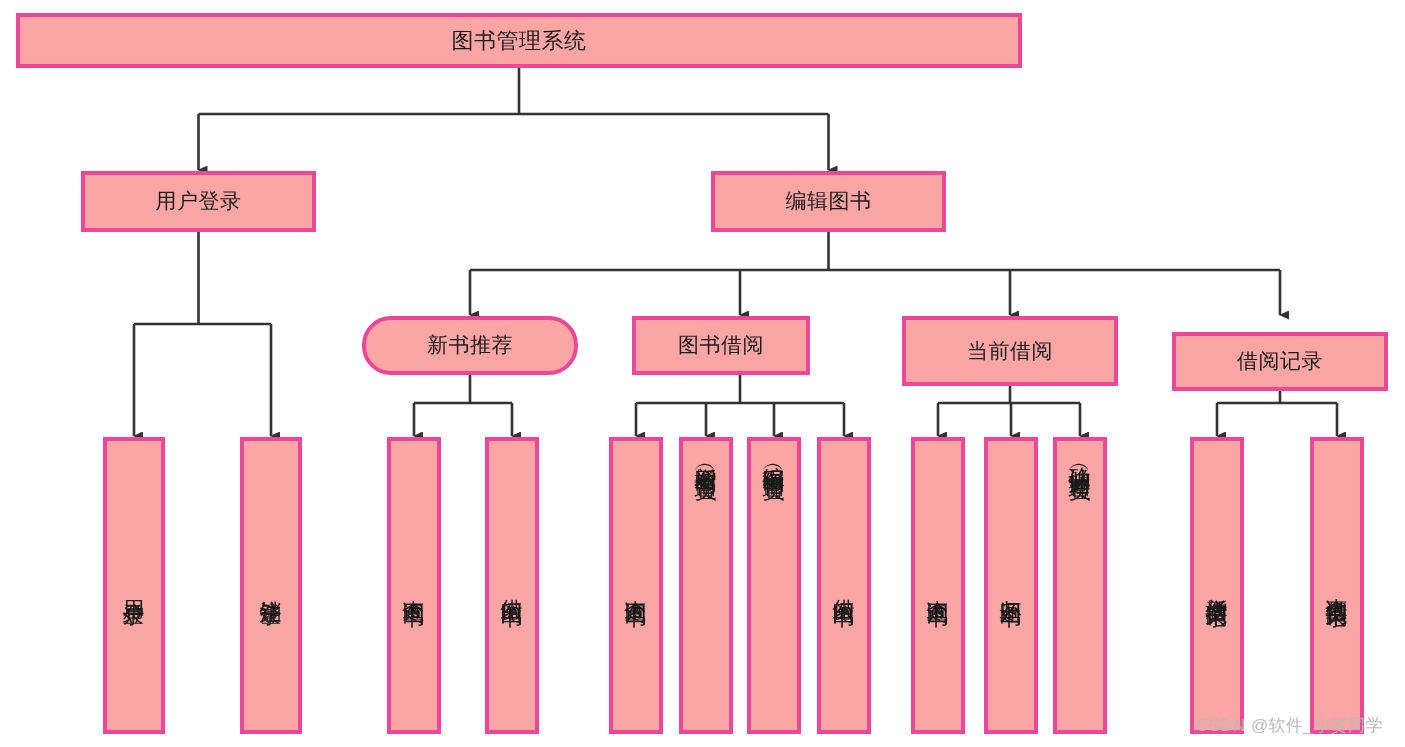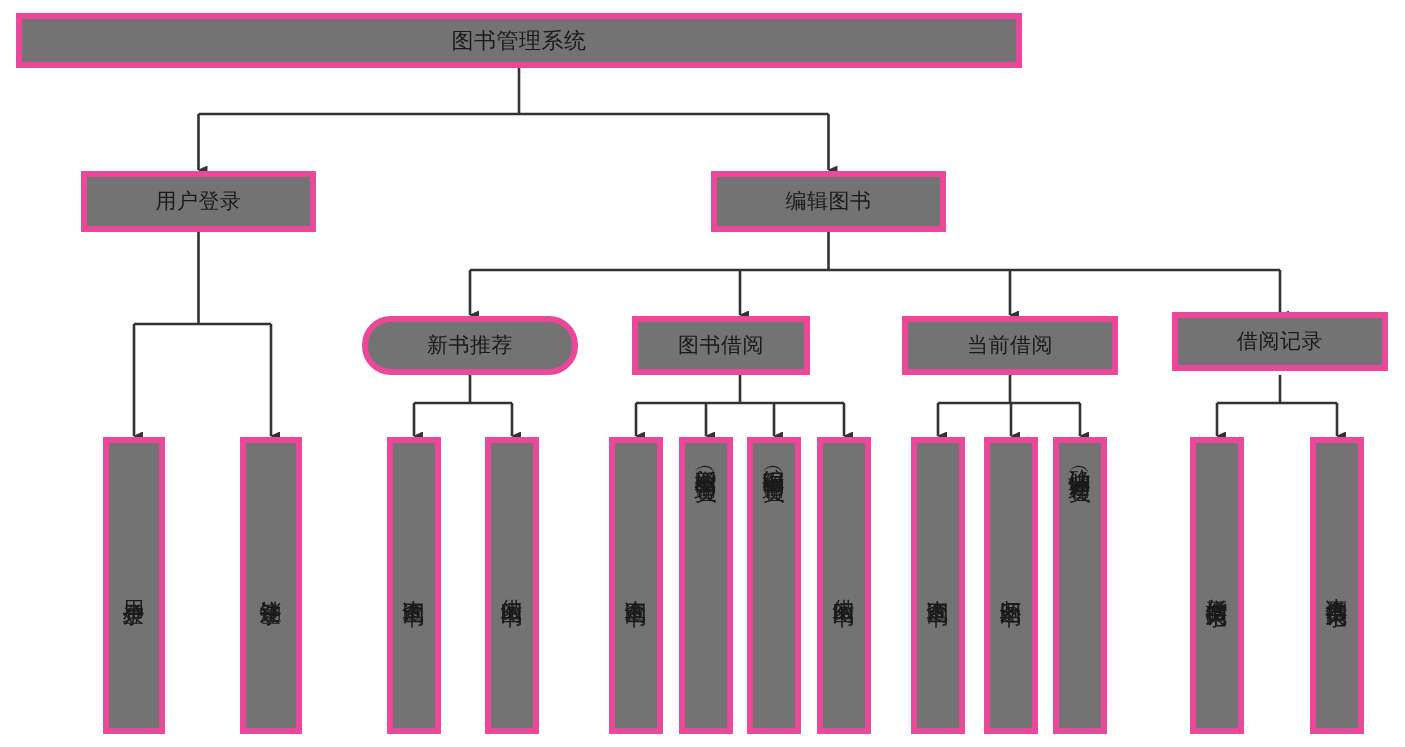--- a/index.html
+++ b/index.html
@@ -21,22 +21,22 @@
     position: absolute;
     left: 0;
     top: 0;
     width: 1405px;
     height: 747px;
     pointer-events: none;
   }
   .node {
     position: absolute;
     box-sizing: border-box;
-    background: #737373;
-    border: 6px solid #ec4899;
+    background: #fca5a5;
+    border: 4px solid #ec4899;
     display: flex;
     align-items: center;
     justify-content: center;
     color: #1a1a1a;
   }
   .node .label {
     display: block;
     text-align: center;
     line-height: 1.18;
     white-space: nowrap;
@@ -131,24 +131,24 @@
       </div>
       <div class="node horizontal" style="left: 711px; top: 171px; width: 235px; height: 61px;">
         <span class="label">编辑图书</span>
       </div>
       <div class="node horizontal" style="left: 362px; top: 316px; width: 216px; height: 59px; border-radius: 29px;">
         <span class="label">新书推荐</span>
       </div>
       <div class="node horizontal" style="left: 632px; top: 316px; width: 178px; height: 59px;">
         <span class="label">图书借阅</span>
       </div>
-      <div class="node horizontal" style="left: 902px; top: 316px; width: 216px; height: 59px;">
+      <div class="node horizontal" style="left: 902px; top: 316px; width: 216px; height: 70px;">
         <span class="label">当前借阅</span>
       </div>
-      <div class="node horizontal" style="left: 1172px; top: 312px; width: 216px; height: 59px;">
+      <div class="node horizontal" style="left: 1172px; top: 332px; width: 216px; height: 59px;">
         <span class="label">借阅记录</span>
       </div>
       <div class="node vertical centered" style="left: 103px; top: 437px; width: 62px; height: 297px;">
         <span class="label">用户登录</span>
       </div>
       <div class="node vertical centered" style="left: 240px; top: 437px; width: 62px; height: 297px;">
         <span class="label">注销登录</span>
       </div>
       <div class="node vertical centered" style="left: 387px; top: 437px; width: 54px; height: 297px;">
         <span class="label">查询图书</span>
@@ -178,14 +178,15 @@
         <span class="label">确认归还（管理员）</span>
       </div>
       <div class="node vertical centered" style="left: 1190px; top: 437px; width: 54px; height: 297px;">
         <span class="label">新增借阅记录</span>
       </div>
       <div class="node vertical centered" style="left: 1310px; top: 437px; width: 54px; height: 297px;">
         <span class="label">查询借阅记录</span>
       </div>
     </div>
 
+  <div id="watermark" style="left: 1196px; top: 714px;">CSDN @软件_小贺同学</div>
 
 </div>
 
 </body></html>

